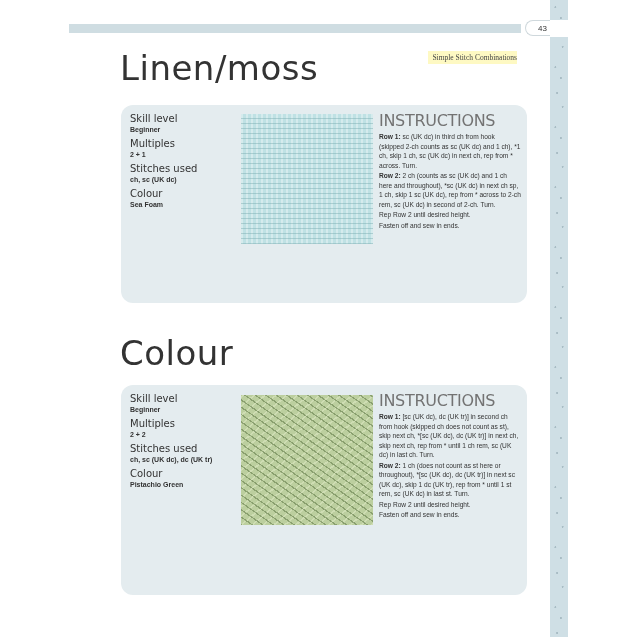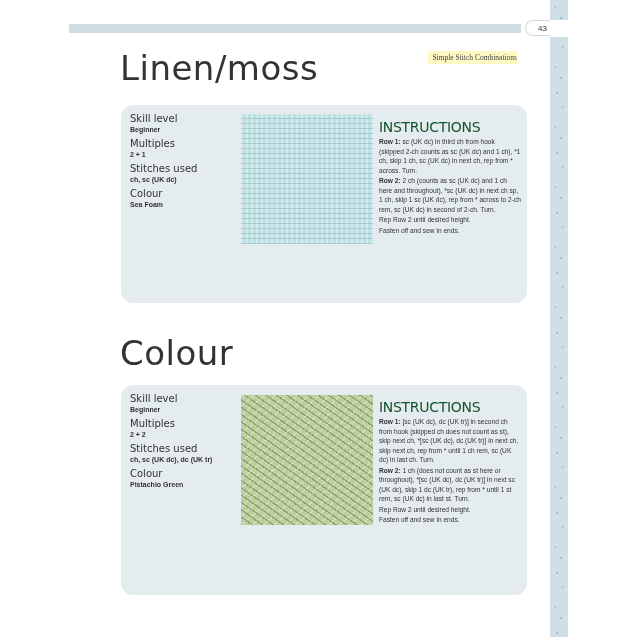--- a/index.html
+++ b/index.html
@@ -61,22 +61,22 @@
         repeating-linear-gradient(90deg, rgba(255,255,255,0.35) 0px, rgba(255,255,255,0.35) 2px, transparent 2px, transparent 5px);
     }
     .swatch.pistachio {
       background-color: #bccf9f;
       background-image:
         repeating-linear-gradient(35deg, rgba(95,120,70,0.55) 0px, rgba(95,120,70,0.55) 1.2px, transparent 1.2px, transparent 6px),
         repeating-linear-gradient(-40deg, rgba(225,235,200,0.5) 0px, rgba(225,235,200,0.5) 1.5px, transparent 1.5px, transparent 7px);
     }
     .instructions { position: absolute; left: 258px; top: 6px; width: 142px; }
     .instr-title {
-      font-family: "DejaVu Sans", sans-serif; font-size: 14px; color: #14532d; letter-spacing: -0.3px;
-      margin-bottom: 2px; font-weight: normal; margin-top: 8px;
+      font-family: "DejaVu Sans", sans-serif; font-size: 16px; color: #737373; letter-spacing: -0.3px;
+      margin-bottom: 2px; font-weight: normal;
     }
     .instr-p { font-size: 6.6px; line-height: 9.5px; color: #333; margin: 0 0 1px 0; }
     .instr-p b { font-weight: bold; }
   </style>
 </head>
 <body>
 
 <div class="header-band">
   <span class="header-label">Simple Stitch Combinations</span>
 </div>

